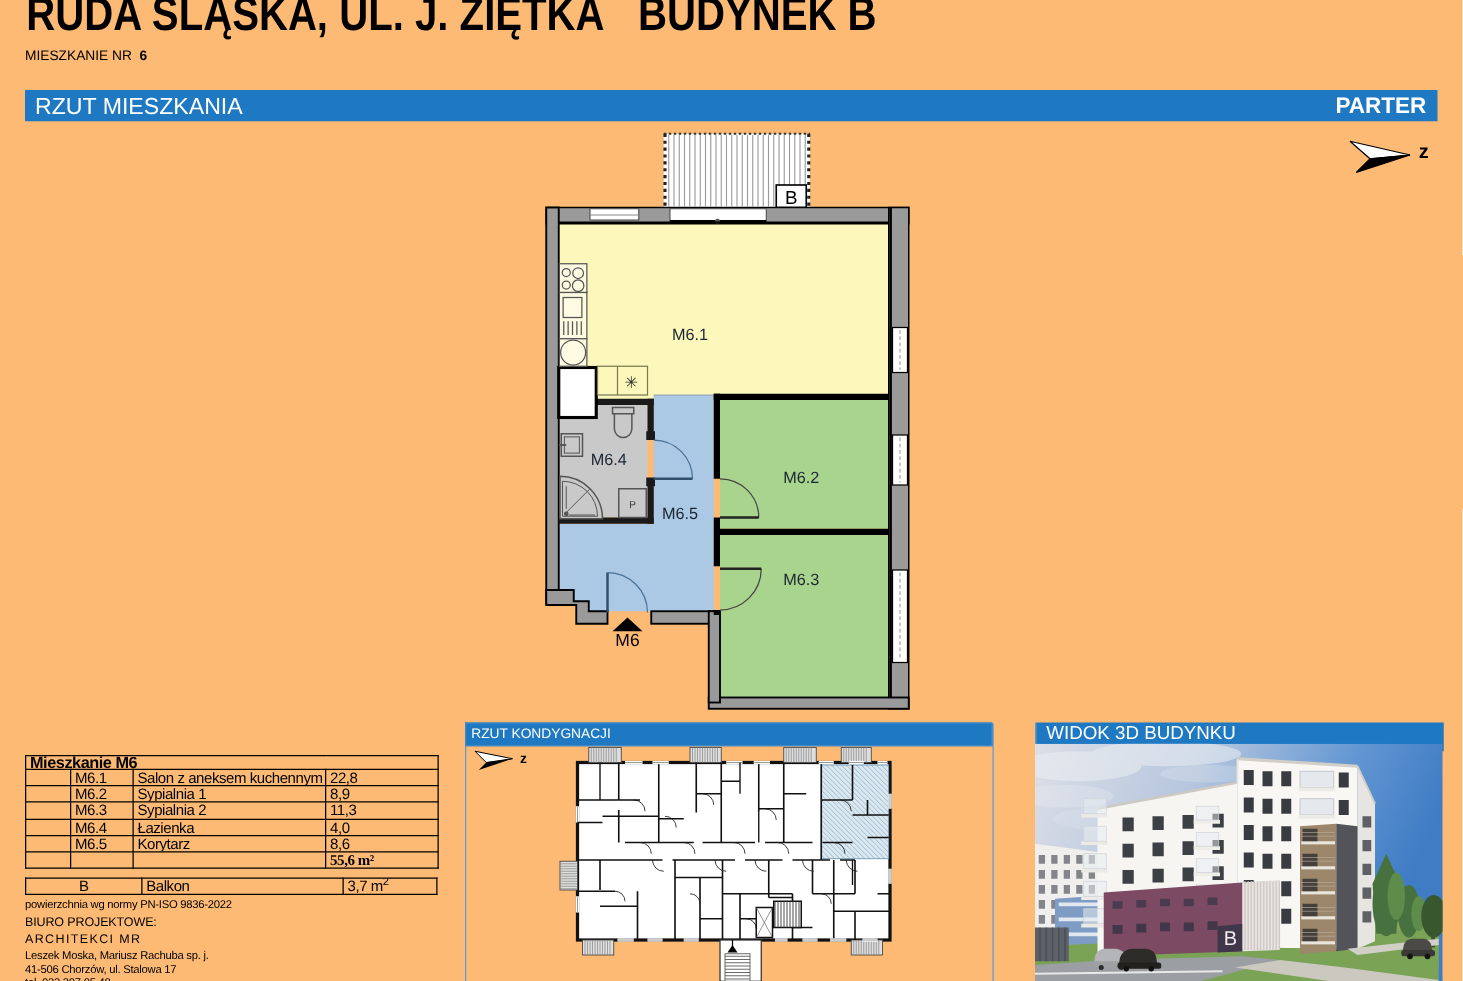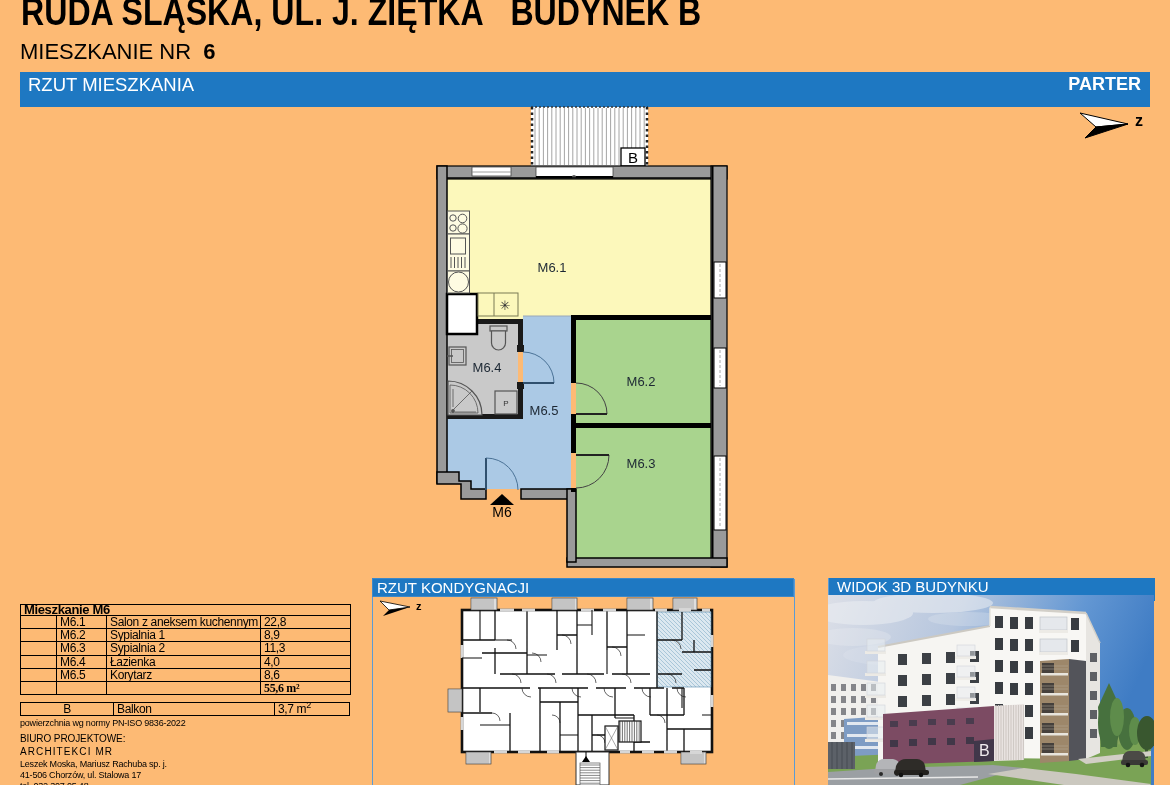--- a/index.html
+++ b/index.html
@@ -8,23 +8,23 @@
   .abs{position:absolute;}
   .bluebar{background:#1e78c2;color:#fff;}
   table.t td{border:1px solid #000;padding:0 3px;height:10px;line-height:12.2px;overflow:hidden;}
 </style>
 </head>
 <body>
 <div id="page">
 
 <div class="abs" style="left:21px;top:-9px;font-size:38px;font-weight:bold;color:#000;transform:scaleX(0.845);transform-origin:0 0;white-space:nowrap;">RUDA ŚLĄSKA, UL. J. ZIĘTKA&nbsp;&nbsp; BUDYNEK B</div>
 
-<div class="abs" style="left:20px;top:38.5px;font-size:22px;color:#000;text-align:right;">MIESZKANIE NR&nbsp; <b>6</b></div>
-
-<div class="abs bluebar" style="left:20px;top:72px;width:1130px;height:35px;">
+<div class="abs" style="left:20px;top:38.5px;font-size:11px;color:#000;text-align:right;">MIESZKANIE NR&nbsp; <b>6</b></div>
+
+<div class="abs bluebar" style="left:20px;top:72px;width:1130px;height:25px;">
 
   <div class="abs" style="left:8px;top:0;font-size:18.5px;line-height:25px;">RZUT MIESZKANIA</div>
 
   <div class="abs" style="right:9px;top:0;font-size:18px;line-height:25px;font-weight:bold;">PARTER</div>
 </div>
 
 <svg class="abs" style="left:1070px;top:105px;" width="90" height="40" viewBox="0 0 90 40">
   <polygon points="10,8 58,19 26,22" fill="#fff" stroke="#000" stroke-width="1"></polygon>
   <polygon points="26,22 58,19 15,33" fill="#000" stroke="#000" stroke-width="1"></polygon>
   <text x="65" y="21" font-size="16" font-weight="bold" font-family="Liberation Sans">z</text>
@@ -298,21 +298,21 @@
 BIURO PROJEKTOWE:<br>
 <span style="letter-spacing:1.1px;">ARCHITEKCI MR</span><br>
 <span style="font-size:9px;letter-spacing:-0.2px;line-height:11px;display:inline-block;">Leszek Moska, Mariusz Rachuba sp. j.<br>
 41-506 Chorzów, ul. Stalowa 17<br>
 tel. 032 307 05 48.</span>
 </div>
 
 <div class="abs" style="left:372px;top:579px;width:421px;height:206px;border:1px solid #5b9bd5;border-top:none;">
 
   <div class="abs bluebar" style="left:-1px;top:-1px;width:420px;height:17px;border:1px solid #3d88c8;">
-    <div class="abs" style="left:4px;top:0;font-size:15px;line-height:17px;">RZUT KONDYGNACJI</div>
+    <div class="abs" style="left:4px;top:0;font-size:11px;line-height:17px;">RZUT KONDYGNACJI</div>
   </div>
 </div>
 
 <svg class="abs" style="left:372px;top:595px;" width="421" height="190" viewBox="0 0 421 190">
 
   <g>
     <polygon points="8,6 38,12 17,15" fill="#fff" stroke="#000" stroke-width="0.8"></polygon>
     <polygon points="17,15 38,12 11,21" fill="#000"></polygon>
     <text x="44" y="15" font-size="11" font-weight="bold" font-family="Liberation Sans">z</text>
   </g>

